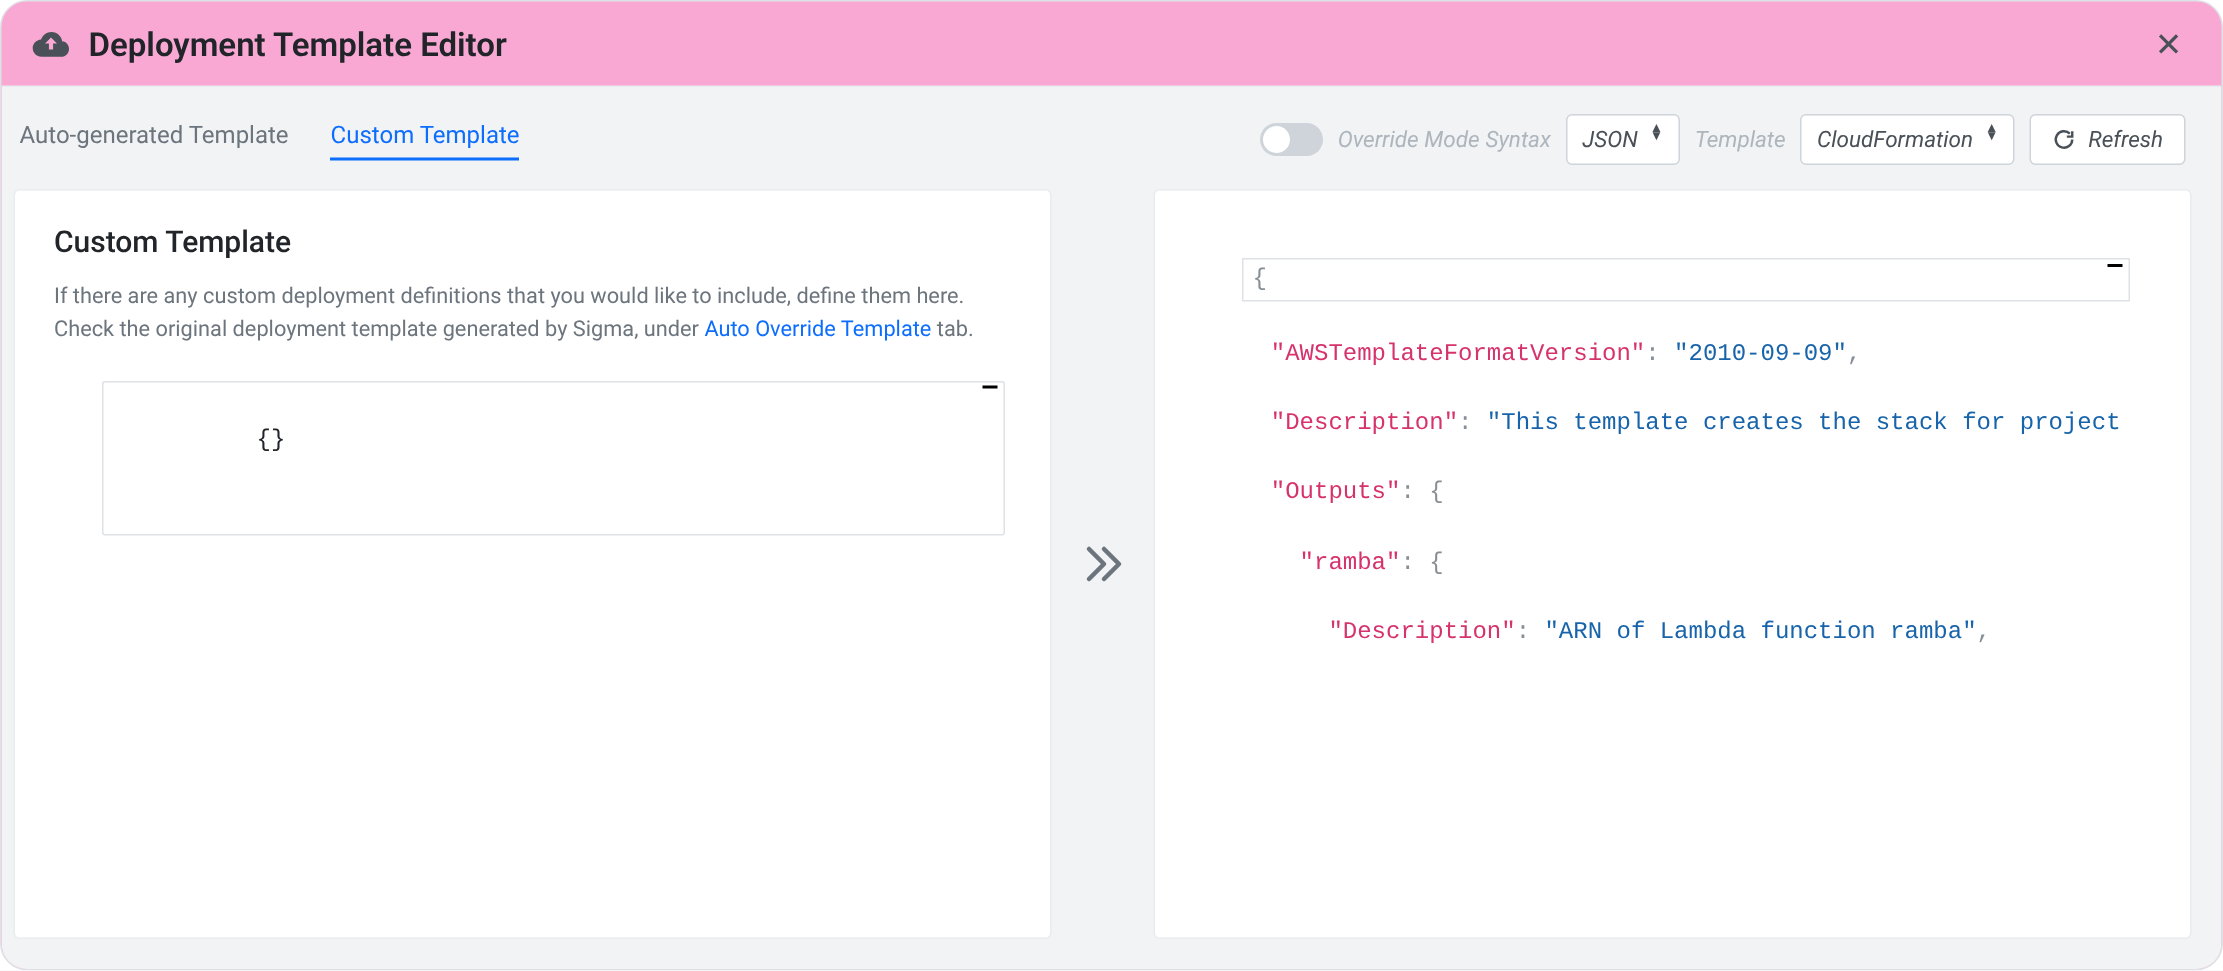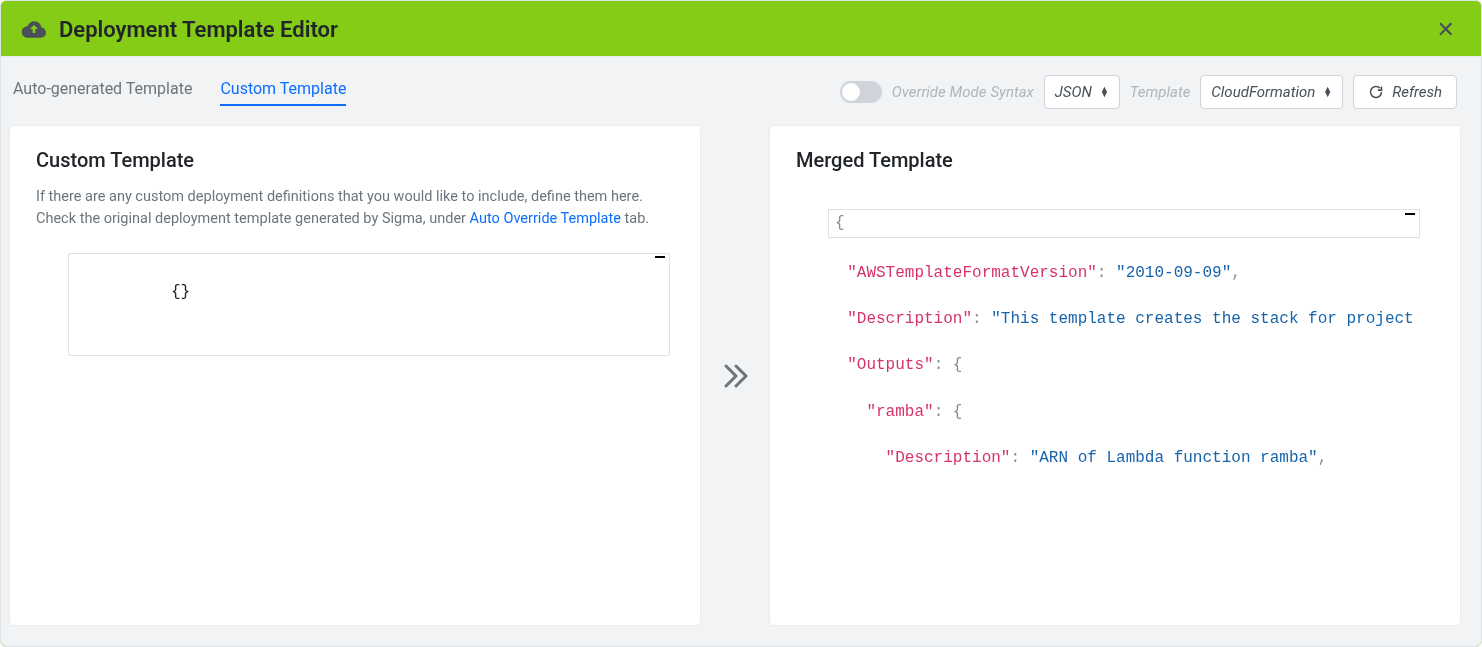--- a/index.html
+++ b/index.html
@@ -5,23 +5,23 @@
 * { box-sizing: border-box; margin: 0; padding: 0; }
 body {
   font-family: -apple-system, BlinkMacSystemFont, "Segoe UI", Roboto, "Helvetica Neue", Arial, sans-serif;
   background: #fff;
   color: #212529;
   font-size: 14px;
 }
 .modal {
   width: 1482px;
   height: 647px;
-  background: #84cc16;
+  background: #f9a8d4;
   border: 1px solid #dee2e6;
-  border-radius: 6px;
+  border-radius: 18px;
   display: flex;
   flex-direction: column;
   overflow: hidden;
 }
 .modal-header {
   display: flex;
   align-items: center;
   padding: 16px 20px 14px 20px;
   border-bottom: 1px solid #e9ecef;
 }
@@ -97,21 +97,21 @@
 .ctrl-label {
   font-size: 15px;
   color: #adb5bd;
 }
 .select-box {
   border: 1px solid #ced4da;
   border-radius: 4px;
   background: #fff;
   padding: 7px 10px;
   display: flex;
-  align-items: center;
+  align-items: flex-start;
   gap: 8px;
   cursor: pointer;
 }
 .select-box .sel-text {
   font-size: 15px;
   color: #495057;
 }
 .sort-icon {
   display: flex;
   flex-direction: column;
@@ -304,21 +304,20 @@
       </div>
 
       <div class="arrow-col">
         <svg width="34" height="34" viewBox="0 0 34 34" fill="none" stroke="currentColor" stroke-width="3" stroke-linecap="round" stroke-linejoin="round">
           <path d="M8 7l10 10L8 27"></path>
           <path d="M18 7l10 10L18 27"></path>
         </svg>
       </div>
 
       <div class="panel">
-        <h2>Merged Template</h2>
         <div class="code-viewer">
 <span class="row first"><span class="tok-pun">{</span><span class="cursor-mark"></span></span>
 <span class="row">  <span class="tok-key">"AWSTemplateFormatVersion"</span><span class="tok-pun">: </span><span class="tok-str">"2010-09-09"</span><span class="tok-pun">,</span></span>
 <span class="row">  <span class="tok-key">"Description"</span><span class="tok-pun">: </span><span class="tok-str">"This template creates the stack for project</span></span>
 <span class="row">  <span class="tok-key">"Outputs"</span><span class="tok-pun">: </span><span class="tok-pun">{</span></span>
 <span class="row">    <span class="tok-key">"ramba"</span><span class="tok-pun">: </span><span class="tok-pun">{</span></span>
 <span class="row">      <span class="tok-key">"Description"</span><span class="tok-pun">: </span><span class="tok-str">"ARN of Lambda function ramba"</span><span class="tok-pun">,</span></span>
 
 
 

